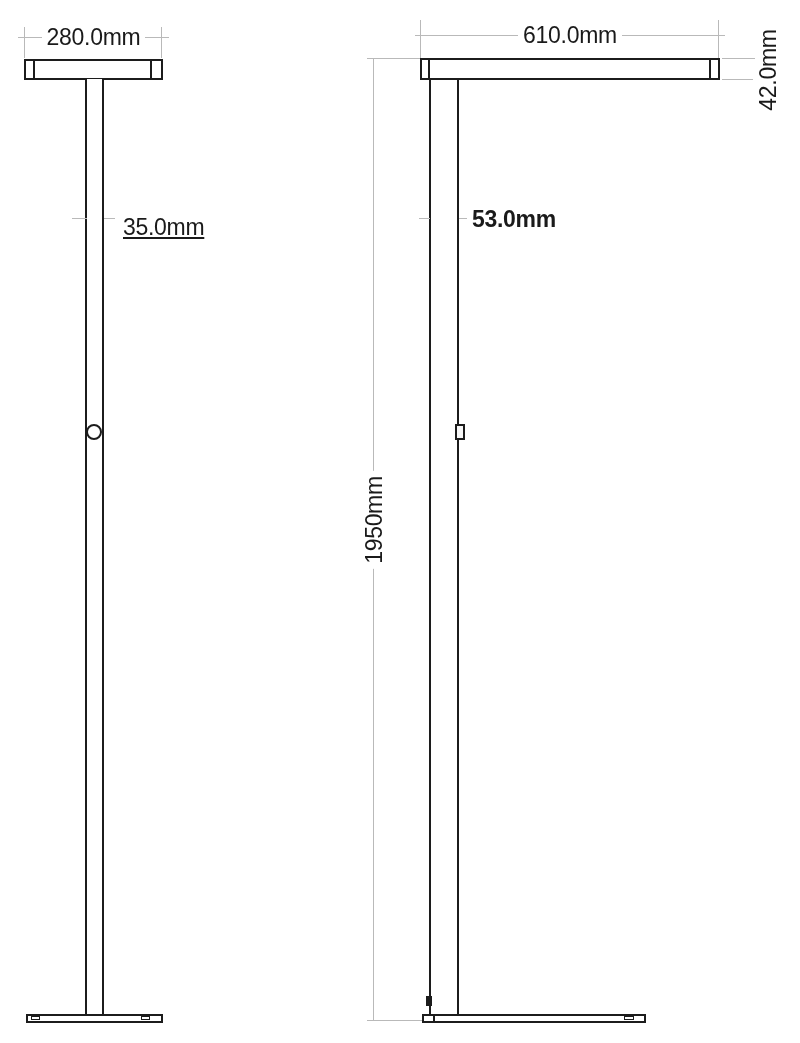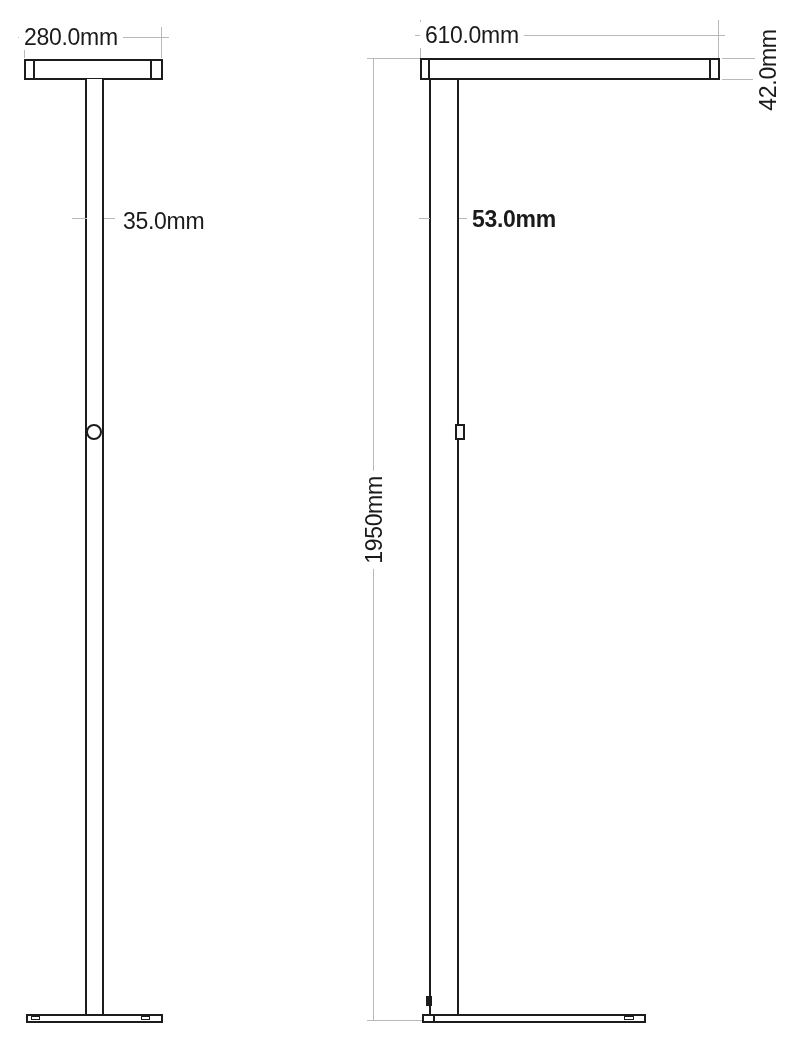--- a/index.html
+++ b/index.html
@@ -15,21 +15,21 @@
   .foot{position:absolute;border:1px solid #1c1c1c;background:#ffffff;box-sizing:border-box;height:4px;top:0;}
   
   .dim{position:absolute;background:#b9b9b9;}
   
   .dimtext{
     position:absolute;color:#1a1a1a;font-size:23px;line-height:26px;
     white-space:nowrap;letter-spacing:-0.3px;
   }
   .dimtext span{background:#ffffff;padding:0 5px;}
   .vtext{transform:translate(-50%,-50%) rotate(-90deg);}
-  .ctr{}
+  .ctr{text-align:center;}
 </style>
 </head>
 <body>
 
 <div id="canvas">
 
   <div>
 
     <div class="dim" style="left:24px;top:27px;width:1px;height:31px;"></div>
     <div class="dim" style="left:161px;top:27px;width:1px;height:31px;"></div>
@@ -38,21 +38,21 @@
 
     <div class="part" style="left:24px;top:59px;width:139px;height:21px;">
       <div class="cap" style="left:7px;"></div>
       <div class="cap" style="right:9px;"></div>
     </div>
 
     <div class="pole" style="left:85px;top:79px;width:19px;height:937px;"></div>
 
     <div class="dim" style="left:72px;top:218px;width:15px;height:1px;"></div>
     <div class="dim" style="left:104px;top:218px;width:11px;height:1px;"></div>
-    <div class="dimtext" style="left:118px;top:208px;"><span>35.0mm</span></div>
+    <div class="dimtext" style="left:118px;top:214px;text-decoration:underline;"><span>35.0mm</span></div>
 
     <div class="part" style="left:86px;top:424px;width:16px;height:16px;border-radius:50%;"></div>
 
     <div class="part" style="left:26px;top:1014px;width:137px;height:9px;">
       <div class="foot" style="left:3px;width:9px;"></div>
       <div class="foot" style="right:11px;width:9px;"></div>
     </div>
   </div>
 
   <div>

